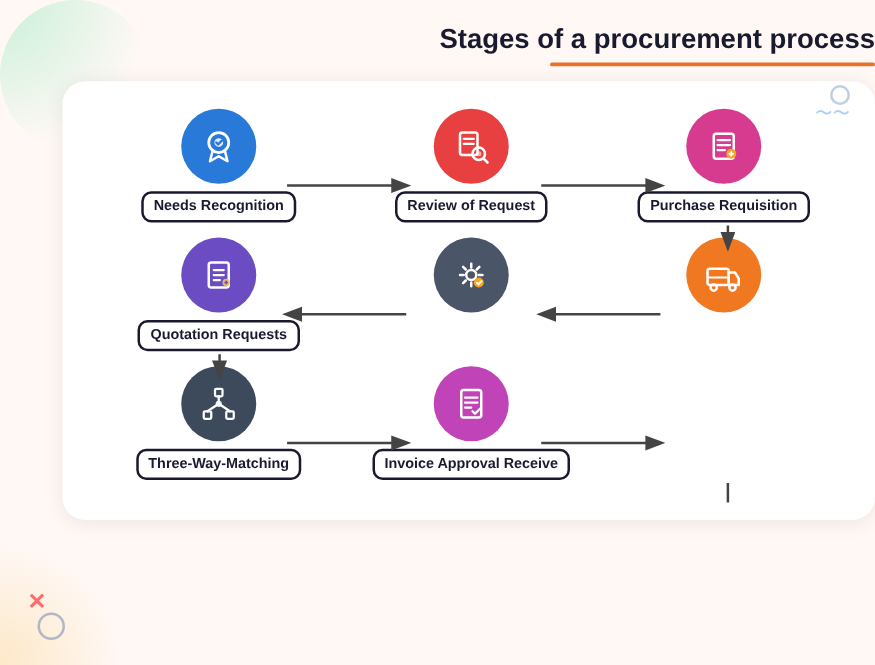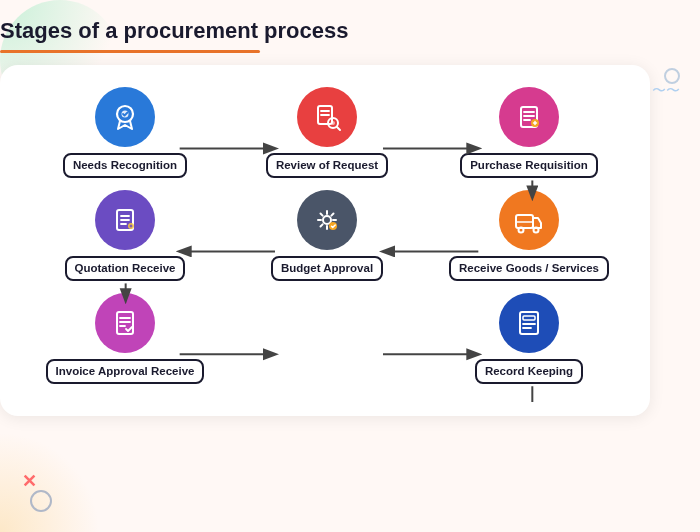--- a/index.html
+++ b/index.html
@@ -10,21 +10,21 @@
       font-family: 'Arial', sans-serif;
       overflow: hidden;
       position: relative;
     }
     .main-container {
       width: 700px;
       height: 532px;
       position: relative;
       display: flex;
       flex-direction: column;
-      align-items: flex-start;
+      align-items: flex-end;
     }
     
     .deco-topleft {
       position: absolute;
       top: 0; left: 0;
       width: 120px; height: 120px;
       background: radial-gradient(circle at 0% 0%, #c8f0d8 0%, transparent 70%);
       border-radius: 50%;
       z-index: 0;
     }
@@ -223,74 +223,75 @@
 
       <div class="flow-cell">
         <div class="circle-icon purple">
           <svg class="icon-svg" viewBox="0 0 32 32" fill="none">
             <rect x="8" y="6" width="16" height="20" rx="2" stroke="white" stroke-width="2" fill="none"></rect>
             <path d="M12 12h8M12 16h8M12 20h5" stroke="white" stroke-width="1.8" stroke-linecap="round"></path>
             <circle cx="22" cy="22" r="3" fill="#f5c542" opacity="0.9"></circle>
             <path d="M21 22h2M22 21v2" stroke="#6b4cc2" stroke-width="1.2" stroke-linecap="round"></path>
           </svg>
         </div>
-        <div class="stage-label">Quotation Receive</div>
+        <div class="stage-label">Quotation Requests</div>
       </div>
 
       <div class="flow-cell">
         <div class="circle-icon dark-gray">
           <svg class="icon-svg" viewBox="0 0 32 32" fill="none">
             <circle cx="16" cy="16" r="4" stroke="white" stroke-width="2" fill="none"></circle>
             <path d="M16 7v3M16 22v3M7 16h3M22 16h3M9.5 9.5l2.1 2.1M20.4 20.4l2.1 2.1M9.5 22.5l2.1-2.1M20.4 11.6l2.1-2.1" stroke="white" stroke-width="2" stroke-linecap="round"></path>
             <circle cx="22" cy="22" r="4" fill="#f5a623"></circle>
             <path d="M20.5 22.2l1.2 1.2 2.5-2.4" stroke="white" stroke-width="1.5" stroke-linecap="round" stroke-linejoin="round"></path>
           </svg>
         </div>
-        <div class="stage-label">Budget Approval</div>
       </div>
 
       <div class="flow-cell">
         <div class="circle-icon orange">
           <svg class="icon-svg" viewBox="0 0 32 32" fill="none">
             <rect x="3" y="11" width="17" height="13" rx="2" stroke="white" stroke-width="2" fill="none"></rect>
             <path d="M20 14h5l3 5v5h-8V14z" stroke="white" stroke-width="2" fill="none" stroke-linejoin="round"></path>
             <circle cx="8" cy="26" r="2.5" stroke="white" stroke-width="2" fill="none"></circle>
             <circle cx="23" cy="26" r="2.5" stroke="white" stroke-width="2" fill="none"></circle>
             <line x1="3" y1="18" x2="20" y2="18" stroke="white" stroke-width="1.5"></line>
           </svg>
         </div>
-        <div class="stage-label">Receive Goods / Services</div>
-      </div>
-
+      </div>
+
+      <div class="flow-cell">
+        <div class="circle-icon dark2">
+          <svg class="icon-svg" viewBox="0 0 32 32" fill="none">
+            <rect x="13" y="4" width="6" height="6" rx="1" stroke="white" stroke-width="1.8" fill="none"></rect>
+            <rect x="4" y="22" width="6" height="6" rx="1" stroke="white" stroke-width="1.8" fill="none"></rect>
+            <rect x="22" y="22" width="6" height="6" rx="1" stroke="white" stroke-width="1.8" fill="none"></rect>
+            <line x1="16" y1="10" x2="16" y2="16" stroke="white" stroke-width="1.8" stroke-linecap="round"></line>
+            <line x1="16" y1="16" x2="7" y2="22" stroke="white" stroke-width="1.8" stroke-linecap="round"></line>
+            <line x1="16" y1="16" x2="25" y2="22" stroke="white" stroke-width="1.8" stroke-linecap="round"></line>
+            <circle cx="16" cy="16" r="2.5" fill="white" opacity="0.9"></circle>
+          </svg>
+        </div>
+        <div class="stage-label">Three-Way-Matching</div>
+      </div>
 
       <div class="flow-cell">
         <div class="circle-icon magenta">
           <svg class="icon-svg" viewBox="0 0 32 32" fill="none">
             <rect x="8" y="5" width="16" height="22" rx="2" stroke="white" stroke-width="2" fill="none"></rect>
             <line x1="11" y1="11" x2="21" y2="11" stroke="white" stroke-width="1.8" stroke-linecap="round"></line>
             <line x1="11" y1="15" x2="21" y2="15" stroke="white" stroke-width="1.8" stroke-linecap="round"></line>
             <line x1="11" y1="19" x2="16" y2="19" stroke="white" stroke-width="1.8" stroke-linecap="round"></line>
             <path d="M17 22l2 2 4-4" stroke="white" stroke-width="1.8" stroke-linecap="round" stroke-linejoin="round"></path>
           </svg>
         </div>
         <div class="stage-label">Invoice Approval Receive</div>
       </div>
 
       <div class="flow-cell" style="visibility:hidden;"></div>
-      <div class="flow-cell">
-        <div class="circle-icon navy">
-          <svg class="icon-svg" viewBox="0 0 32 32" fill="none">
-            <rect x="7" y="5" width="18" height="22" rx="2" stroke="white" stroke-width="2" fill="none"></rect>
-            <rect x="10" y="9" width="12" height="4" rx="1" stroke="white" stroke-width="1.5" fill="none"></rect>
-            <line x1="10" y1="17" x2="22" y2="17" stroke="white" stroke-width="1.8" stroke-linecap="round"></line>
-            <line x1="10" y1="21" x2="18" y2="21" stroke="white" stroke-width="1.8" stroke-linecap="round"></line>
-          </svg>
-        </div>
-        <div class="stage-label">Record Keeping</div>
-      </div>
       <div class="flow-cell" style="visibility:hidden;"></div>
 
       <svg class="arrows-svg" id="arrows-svg">
     <defs>
       <marker id="arr" markerWidth="8" markerHeight="8" refX="6" refY="3" orient="auto">
         <path d="M0,0 L0,6 L8,3 z" fill="#444"></path>
       </marker>
     </defs>
   <line x1="155.6640625" y1="67.46875" x2="250.9921875" y2="67.46875" stroke="#444" stroke-width="2" marker-end="url(#arr)"></line>
           <line x1="358.9921875" y1="67.46875" x2="454.3203125" y2="67.46875" stroke="#444" stroke-width="2" marker-end="url(#arr)"></line>

